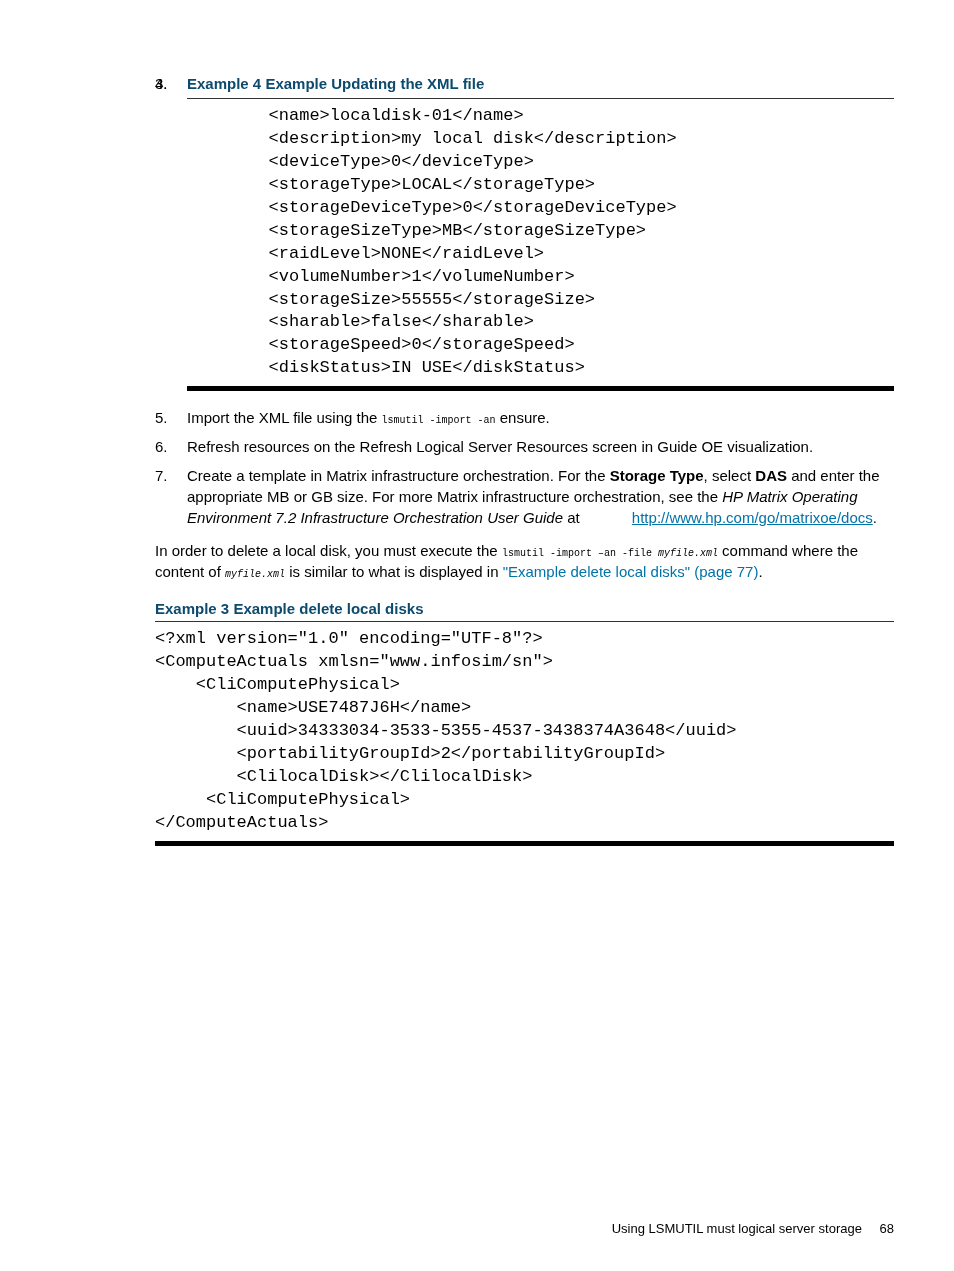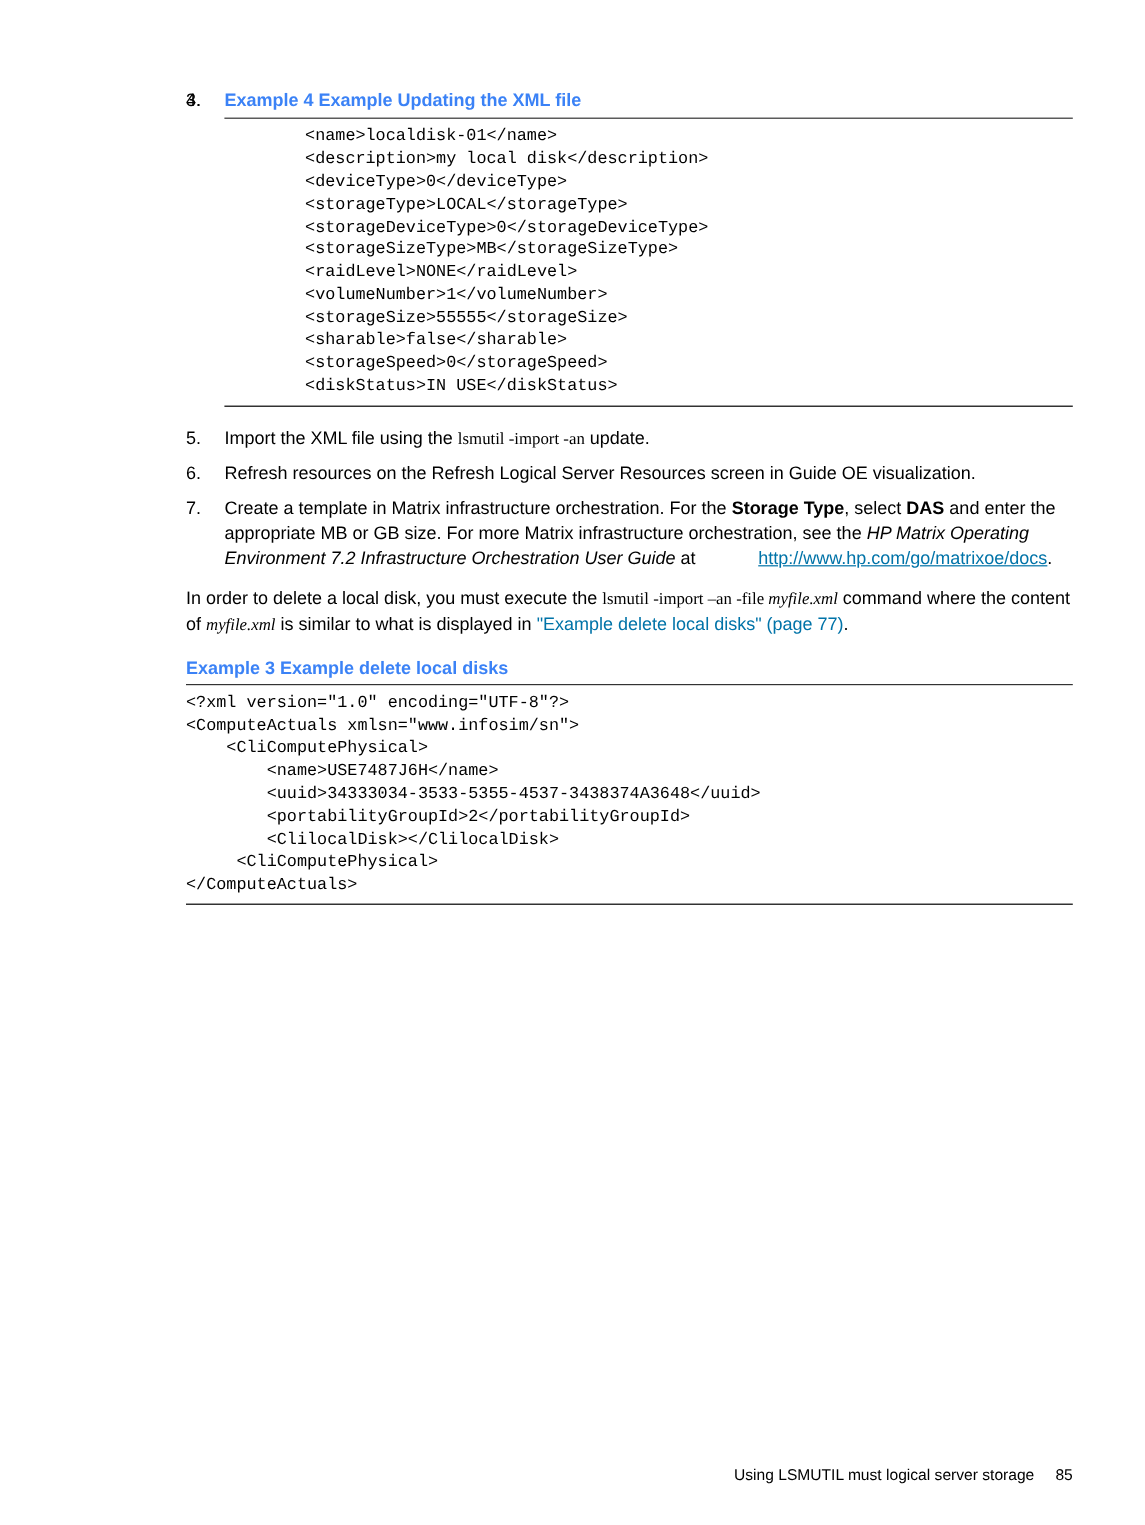--- a/index.html
+++ b/index.html
@@ -27,44 +27,44 @@
     padding-left: 32px;
     margin-bottom: 8px;
     line-height: 1.4;
   }
   ol.steps > li .num {
     position: absolute;
     left: 0;
     top: 0;
   }
   .example-title {
-    color: #3b82f6;
+    color: #0c4a6e;
     font-weight: bold;
     font-size: 15px;
     margin-top: 18px;
     margin-bottom: 4px;
     padding-left: 32px;
   }
   .example-title.noindent {
     padding-left: 0;
   }
   .codeblock {
     font-family: "Courier New", monospace;
-    font-size: 14px;
+    font-size: 17px;
     white-space: pre;
     border-top: 1px solid #333;
-    border-bottom: 1px solid #000000;
+    border-bottom: 5px solid #000000;
     padding: 6px 0;
     margin-top: 2px;
     margin-bottom: 16px;
     line-height: 1.35;
   }
   .inline-code {
-    font-family: Liberation Serif, serif;
-    font-size: 14px;
+    font-family: Liberation Mono, monospace;
+    font-size: 10px;
   }
   .para {
     margin: 12px 0;
     line-height: 1.4;
   }
   a.doclink {
     color: #0073a8;
     text-decoration: underline;
     padding-left: 48px;
   }
@@ -103,21 +103,21 @@
         &lt;raidLevel&gt;NONE&lt;/raidLevel&gt;
         &lt;volumeNumber&gt;1&lt;/volumeNumber&gt;
         &lt;storageSize&gt;55555&lt;/storageSize&gt;
         &lt;sharable&gt;false&lt;/sharable&gt;
         &lt;storageSpeed&gt;0&lt;/storageSpeed&gt;
         &lt;diskStatus&gt;IN USE&lt;/diskStatus&gt;</div>
     </li>
 
     <li>
       <span class="num">5.</span>
-      <span>Import the XML file using the </span><span class="inline-code">lsmutil -import -an</span><span> update.</span>
+      <span>Import the XML file using the </span><span class="inline-code">lsmutil -import -an</span><span> ensure.</span>
     </li>
     <li>
       <span class="num">6.</span>
       <span>Refresh resources on the Refresh Logical Server Resources screen in Guide OE visualization.</span>
     </li>
     <li>
       <span class="num">7.</span>
       <span>Create a template in Matrix infrastructure orchestration. For the </span><span class="bold">Storage Type</span><span>, select </span><span class="bold">DAS</span><span> and enter the appropriate MB or GB size. For more Matrix infrastructure orchestration, see the </span><span class="italic">HP Matrix Operating Environment 7.2 Infrastructure Orchestration User Guide</span><span> at </span><a class="doclink" href="#">http://www.hp.com/go/matrixoe/docs</a><span>.</span>
     </li>
   </ol>
@@ -132,15 +132,15 @@
     &lt;CliComputePhysical&gt;
         &lt;name&gt;USE7487J6H&lt;/name&gt;
         &lt;uuid&gt;34333034-3533-5355-4537-3438374A3648&lt;/uuid&gt;
         &lt;portabilityGroupId&gt;2&lt;/portabilityGroupId&gt;
         &lt;ClilocalDisk&gt;&lt;/ClilocalDisk&gt;
      &lt;CliComputePhysical&gt;
 &lt;/ComputeActuals&gt;</div>
 
   <div class="footer">
     <span>Using LSMUTIL must logical server storage</span>
-    <span class="pn">85</span>
+    <span class="pn">68</span>
   </div>
 </div>
 
 </body></html>

